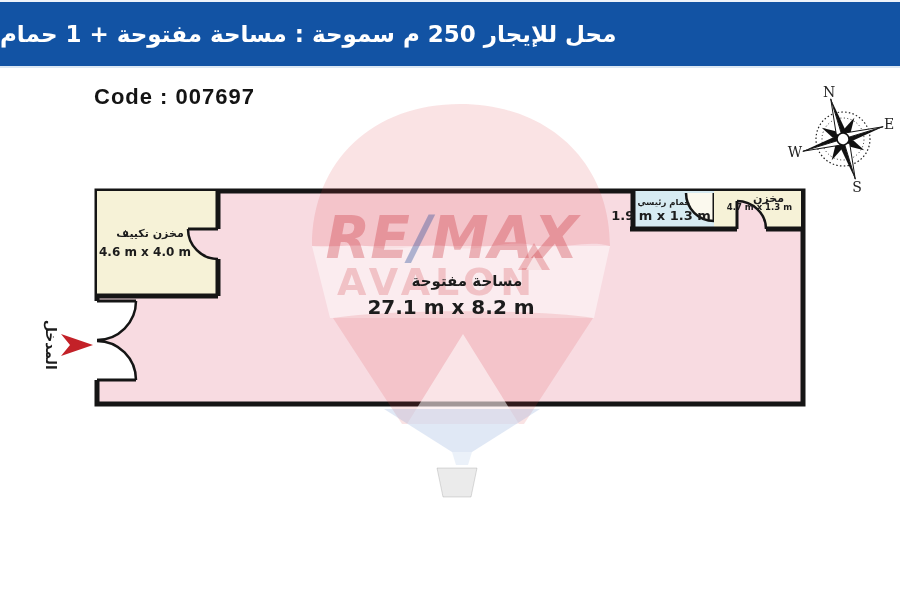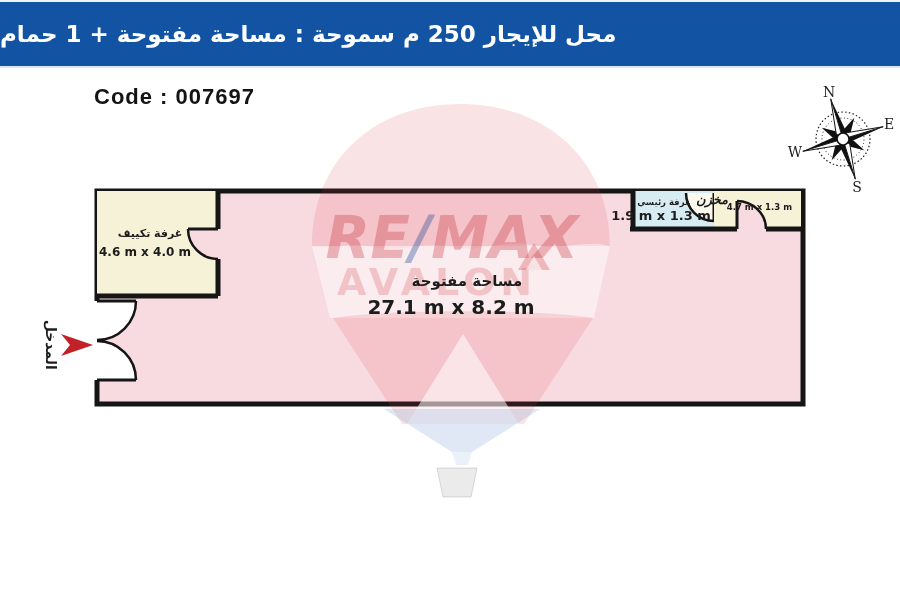--- a/index.html
+++ b/index.html
@@ -16,21 +16,21 @@
   .wm-svg{left:0;top:0;z-index:3;pointer-events:none;}
   .compass-svg{left:784px;top:80px;z-index:6;}
   .lbl{position:absolute;z-index:6;font-weight:bold;color:#1c1c1c;text-align:center;line-height:1.1;}
   .rtl{direction:rtl;}
   .open-name{left:357px;top:273px;width:220px;font-size:15px;}
   .open-dims{left:341px;top:296px;width:220px;font-size:20px;}
   .ac-name{left:95px;top:228px;width:110px;font-size:11px;}
   .ac-dims{left:90px;top:246px;width:110px;font-size:12px;}
   .bath-name{left:614px;top:198px;width:100px;font-size:8.5px;}
   .bath-dims{left:611px;top:209px;width:100px;font-size:13px;}
-  .sto-name{left:696px;top:193px;width:100px;font-size:13px;text-align:left;padding-right:12px;box-sizing:border-box;font-style:italic;}
+  .sto-name{left:696px;top:193px;width:100px;font-size:11px;text-align:right;padding-right:12px;box-sizing:border-box;}
   .sto-dims{left:696px;top:203px;width:100px;font-size:8.5px;text-align:right;padding-right:4px;box-sizing:border-box;}
   .entrance{left:14px;top:337px;width:72px;font-size:14px;transform:rotate(90deg);}
 </style>
 </head>
 <body>
 
 <div class="stage">
 
   <div class="header">
     <div class="title">محل للإيجار 250 م سموحة :  مساحة مفتوحة + 1 حمام</div>
@@ -103,24 +103,24 @@
     </g>
     <text x="45" y="17" text-anchor="middle" font-size="14" fill="#222" font-family="DejaVu Serif, serif">N</text>
     <text x="105" y="49" text-anchor="middle" font-size="14" fill="#222" font-family="DejaVu Serif, serif">E</text>
     <text x="73" y="112" text-anchor="middle" font-size="14" fill="#222" font-family="DejaVu Serif, serif">S</text>
     <text x="11" y="77" text-anchor="middle" font-size="14" fill="#222" font-family="DejaVu Serif, serif">W</text>
   </svg>
 
   <div class="lbl rtl open-name">مساحة مفتوحة</div>
   <div class="lbl open-dims">27.1 m x 8.2 m</div>
 
-  <div class="lbl rtl ac-name">غرفة تكييف</div>
+  <div class="lbl rtl ac-name">مخزن تكييف</div>
   <div class="lbl ac-dims">4.6 m x 4.0 m</div>
 
-  <div class="lbl rtl bath-name">غرفة رئيسي</div>
+  <div class="lbl rtl bath-name">حمام رئيسي</div>
   <div class="lbl bath-dims">1.9 m x 1.3 m</div>
 
   <div class="lbl rtl sto-name">مخزن</div>
   <div class="lbl sto-dims">4.7 m x 1.3 m</div>
 
   <div class="lbl rtl entrance">المدخل</div>
 
 </div>
 
 </body></html>

